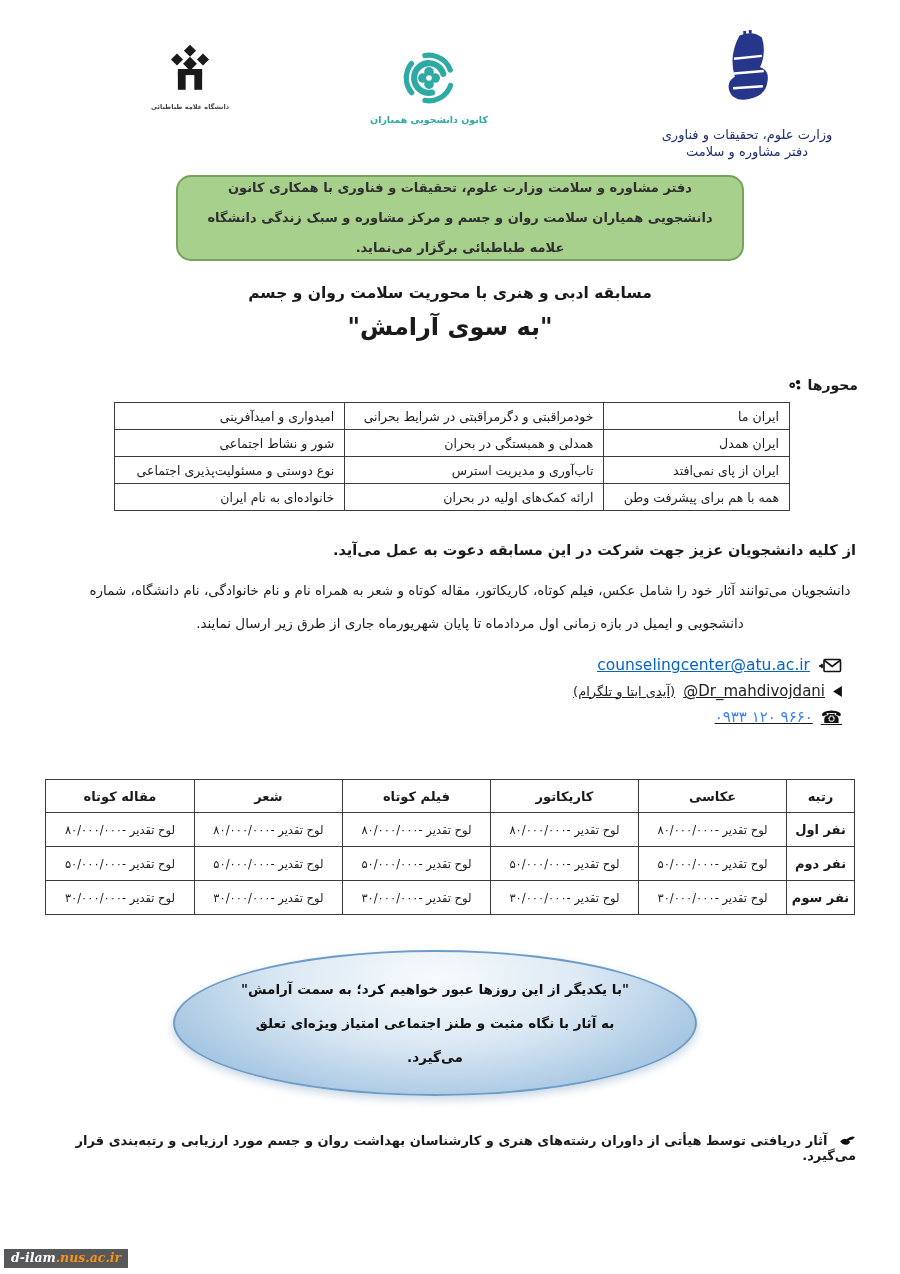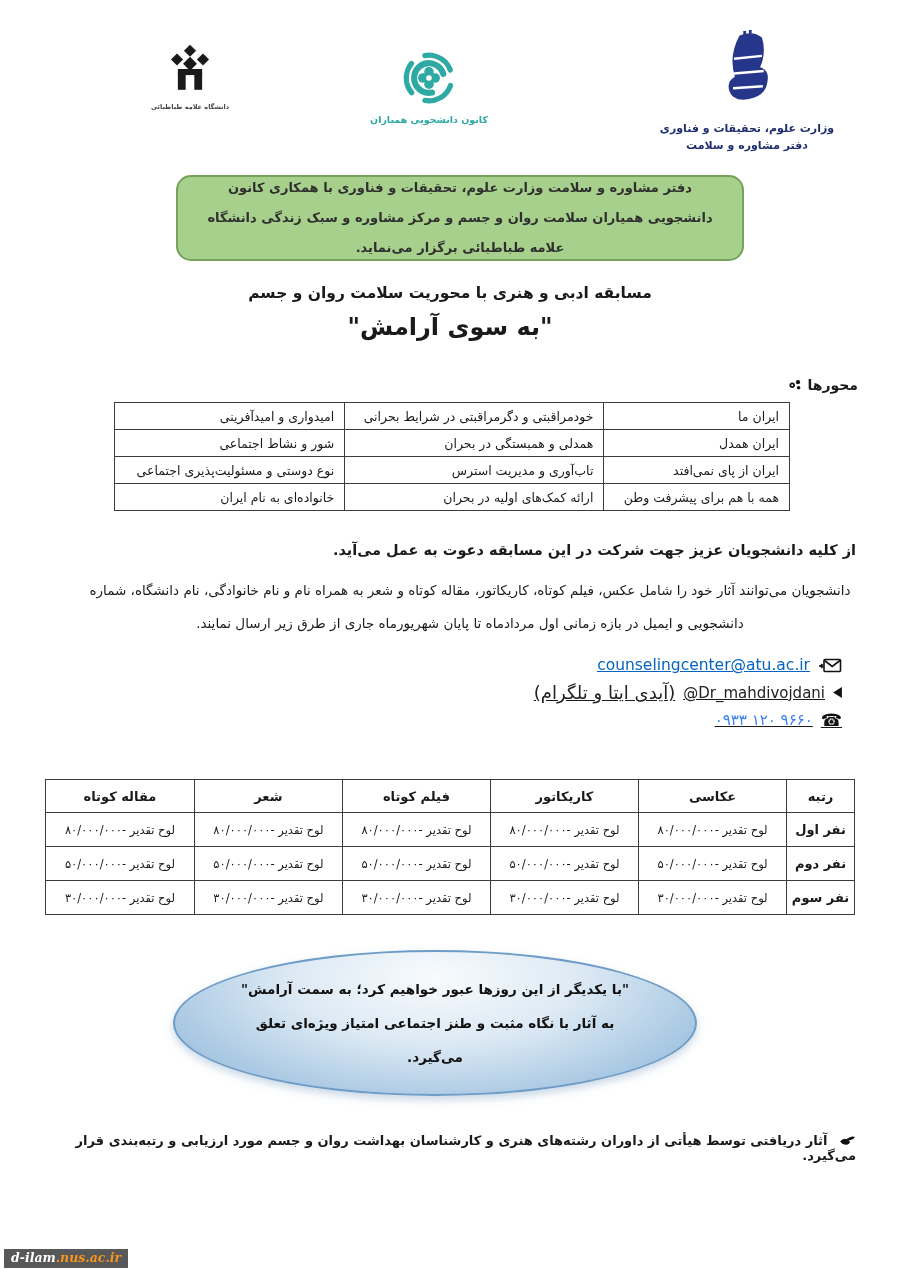--- a/index.html
+++ b/index.html
@@ -7,21 +7,21 @@
     position:relative;width:900px;height:1274px;margin:0 auto;background:#ffffff;
     font-family:"DejaVu Sans","Liberation Sans",sans-serif;color:#1a1a1a;overflow:hidden;
   }
   
   .logo{position:absolute;text-align:center;}
   .logo-university{top:42px;left:142px;width:96px;}
   .uni-caption{font-size:6.5px;line-height:8px;color:#222;margin-top:3px;font-weight:bold;opacity:.85;}
   .logo-hamyaran{top:50px;left:340px;width:178px;}
   .hamyaran-caption{font-size:9.5px;color:#2fa9a3;font-weight:bold;margin-top:4px;}
   .logo-ministry{top:30px;left:642px;width:210px;}
-  .ministry-caption{font-size:11px;color:#1f2d6e;font-weight:bold;line-height:17px;margin-top:2px;}
+  .ministry-caption{font-size:13px;color:#1f2d6e;font-weight:normal;line-height:17px;margin-top:8px;}
   
   .intro-box{
     position:absolute;top:175px;left:176px;width:528px;height:58px;
     background:#a8d08d;border:2px solid #76a35c;border-radius:15px;
     padding:12px 18px;display:flex;align-items:center;justify-content:flex-end;
   }
   .intro-box p{margin:0;text-align:center;font-size:13px;font-weight:bold;line-height:30px;color:#2f2f2f;}
   
   .h-title{position:absolute;top:284px;left:0;width:100%;text-align:center;font-size:15.5px;font-weight:bold;margin:0;}
   .h-sub{position:absolute;top:313px;left:0;width:100%;text-align:center;font-size:24px;font-weight:bold;margin:0;}
@@ -30,21 +30,21 @@
   .themes-table{position:absolute;top:402px;right:110px;width:676px;border-collapse:collapse;font-size:12.5px;}
   .themes-table td{border:1px solid #3c3c3c;height:26px;padding:0 10px 0 4px;text-align:right;}
   
   .invite-headline{position:absolute;top:542px;right:44px;margin:0;font-size:14.5px;font-weight:bold;}
   .invite-body{position:absolute;top:574px;right:44px;left:84px;margin:0;text-align:center;font-size:13.5px;line-height:33px;}
   
   .contact{position:absolute;top:656px;right:58px;display:flex;flex-direction:column;align-items:flex-start;gap:8px;text-decoration:underline;}
   .contact-line{display:flex;align-items:center;gap:8px;}
   .email-link{color:#0563c1;text-decoration:underline;font-size:15.5px;}
   .handle{font-size:15px;color:#222;}
-  .note{font-size:18px;color:#222;}
+  .note{font-size:13px;color:#222;}
   .phone{font-size:15px;letter-spacing:1.5px;color:#3b82f6;}
   .phone-glyph{font-size:17px;line-height:1;color:#111;}
   
   .prize-table{position:absolute;top:779px;left:45px;width:810px;border-collapse:collapse;}
   .prize-table th{border:1px solid #3c3c3c;height:30px;font-size:13px;font-weight:bold;text-align:center;}
   .prize-table td{border:1px solid #3c3c3c;height:31px;text-align:center;}
   .prize-table td.rank{font-weight:bold;font-size:13px;}
   .prize-table td.prize{font-size:11.5px;}
   
   .ellipse{

